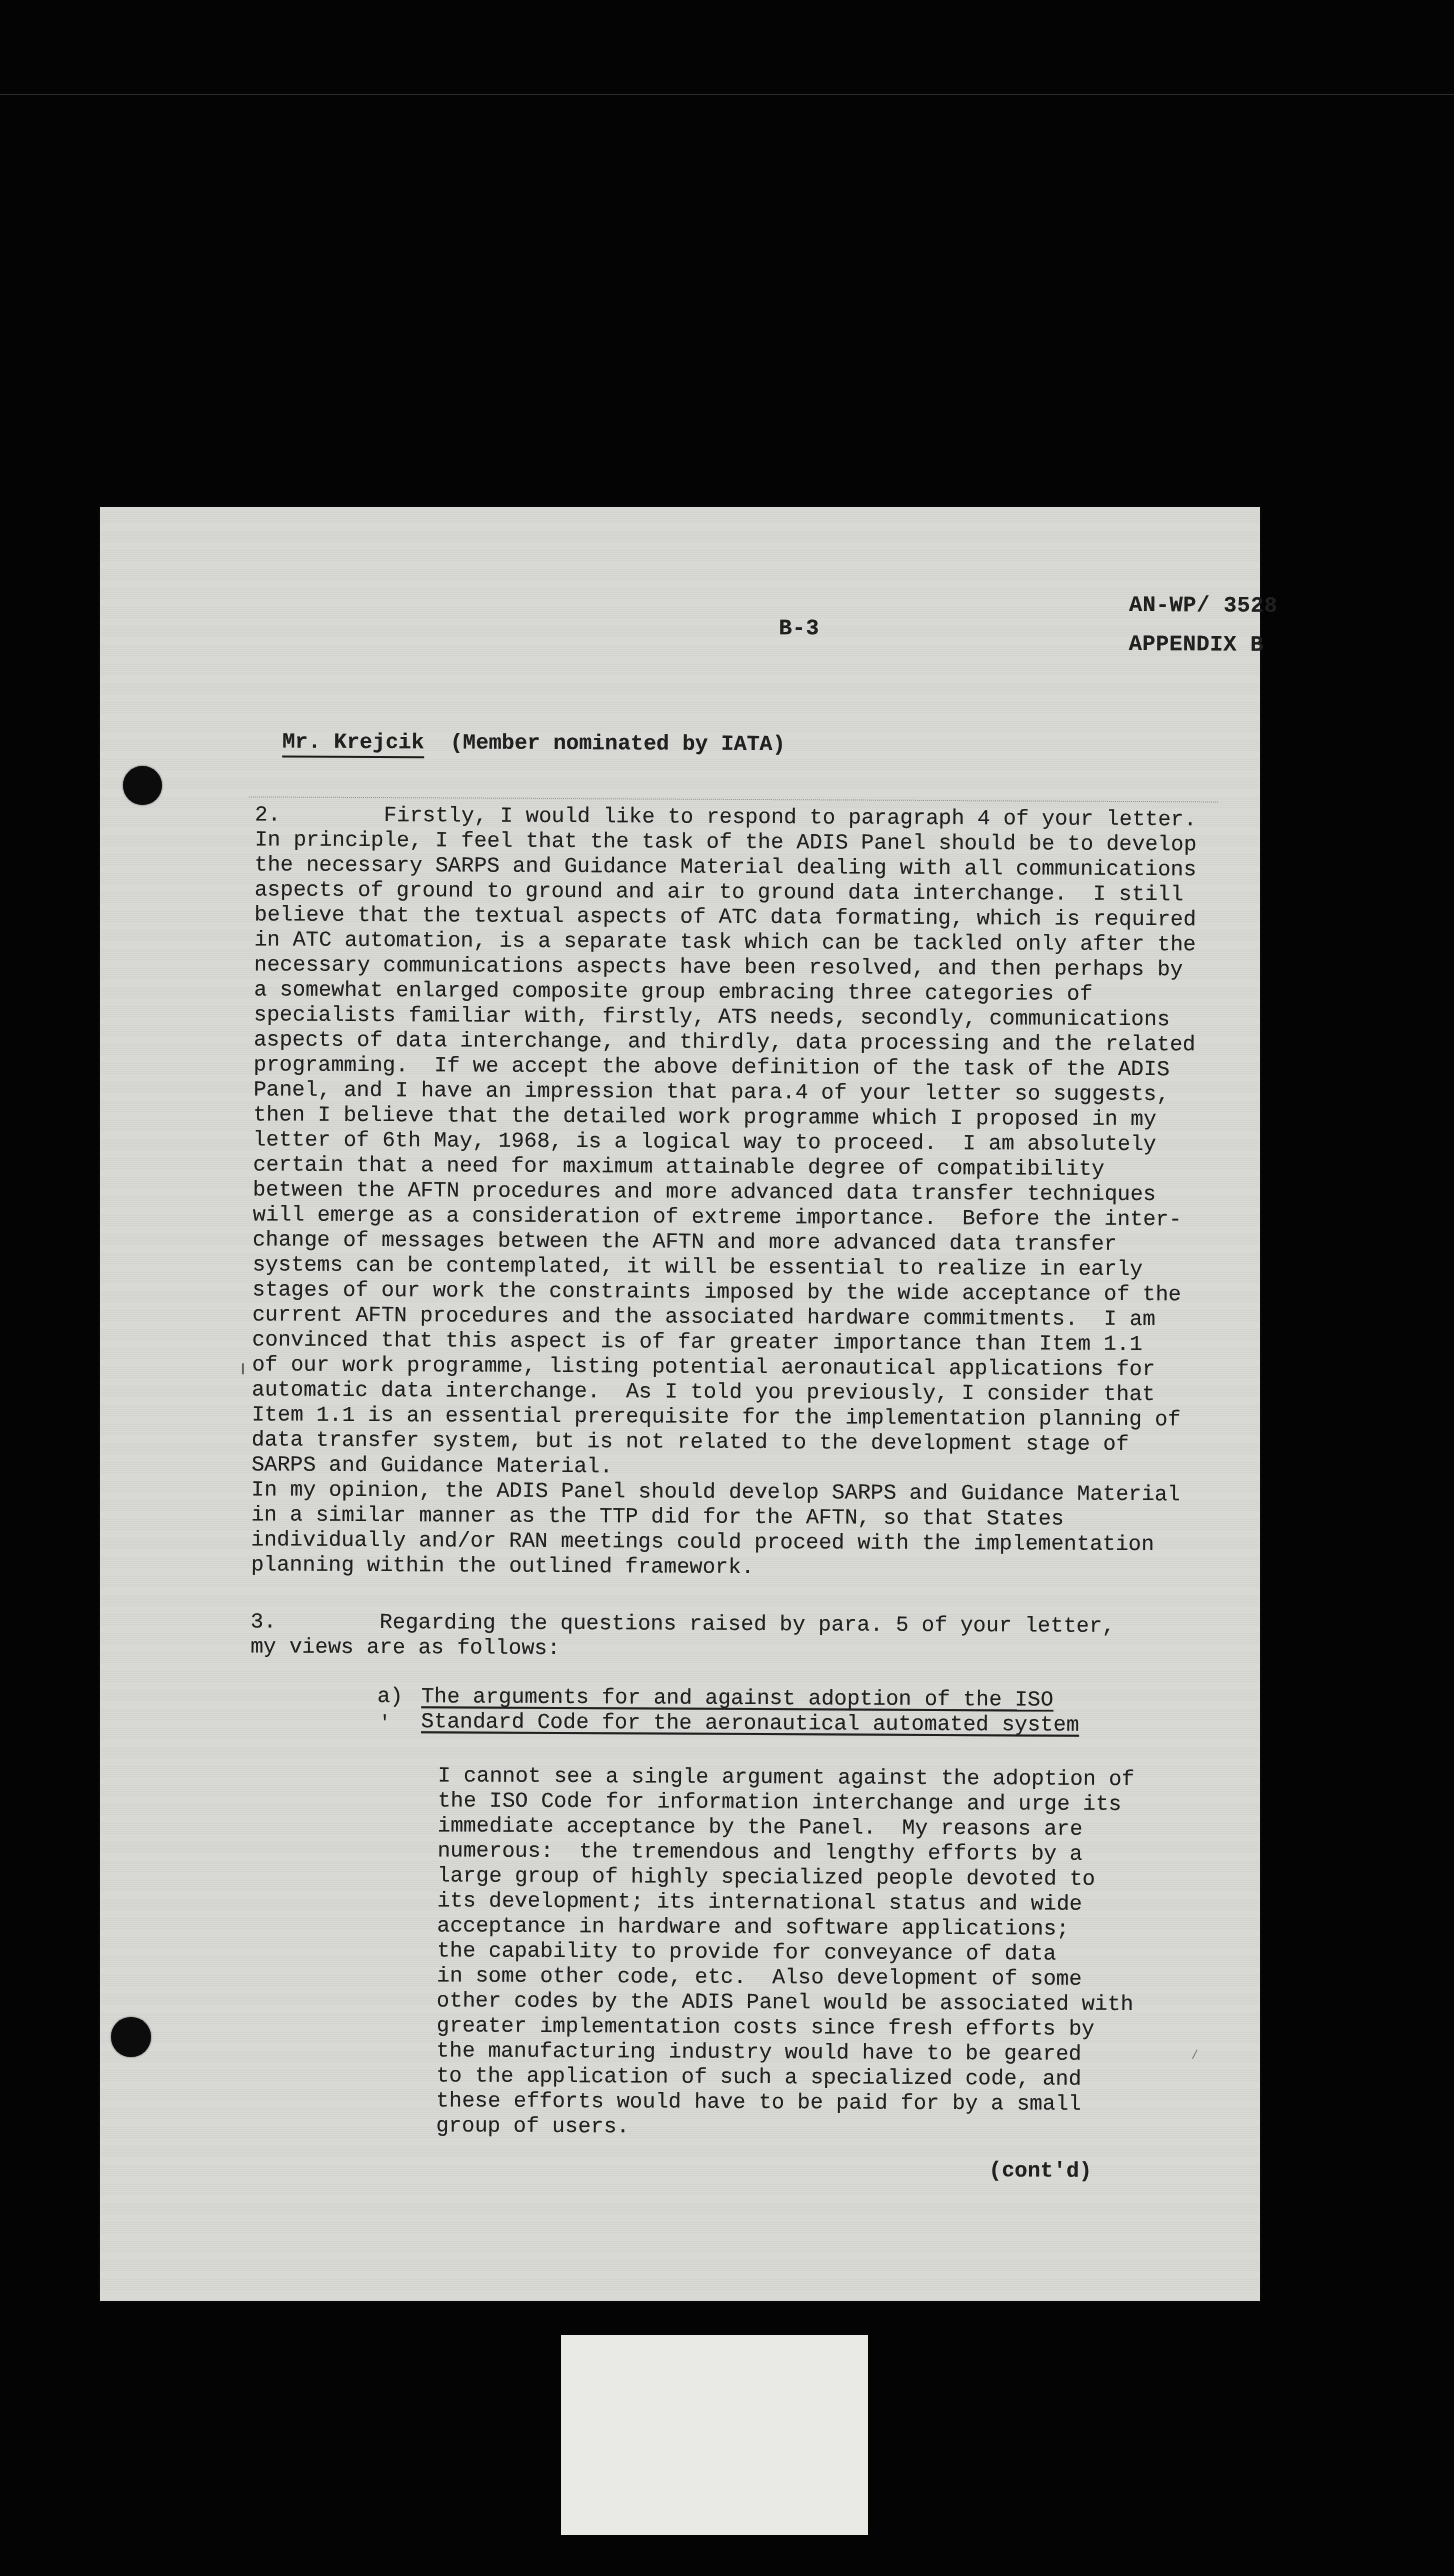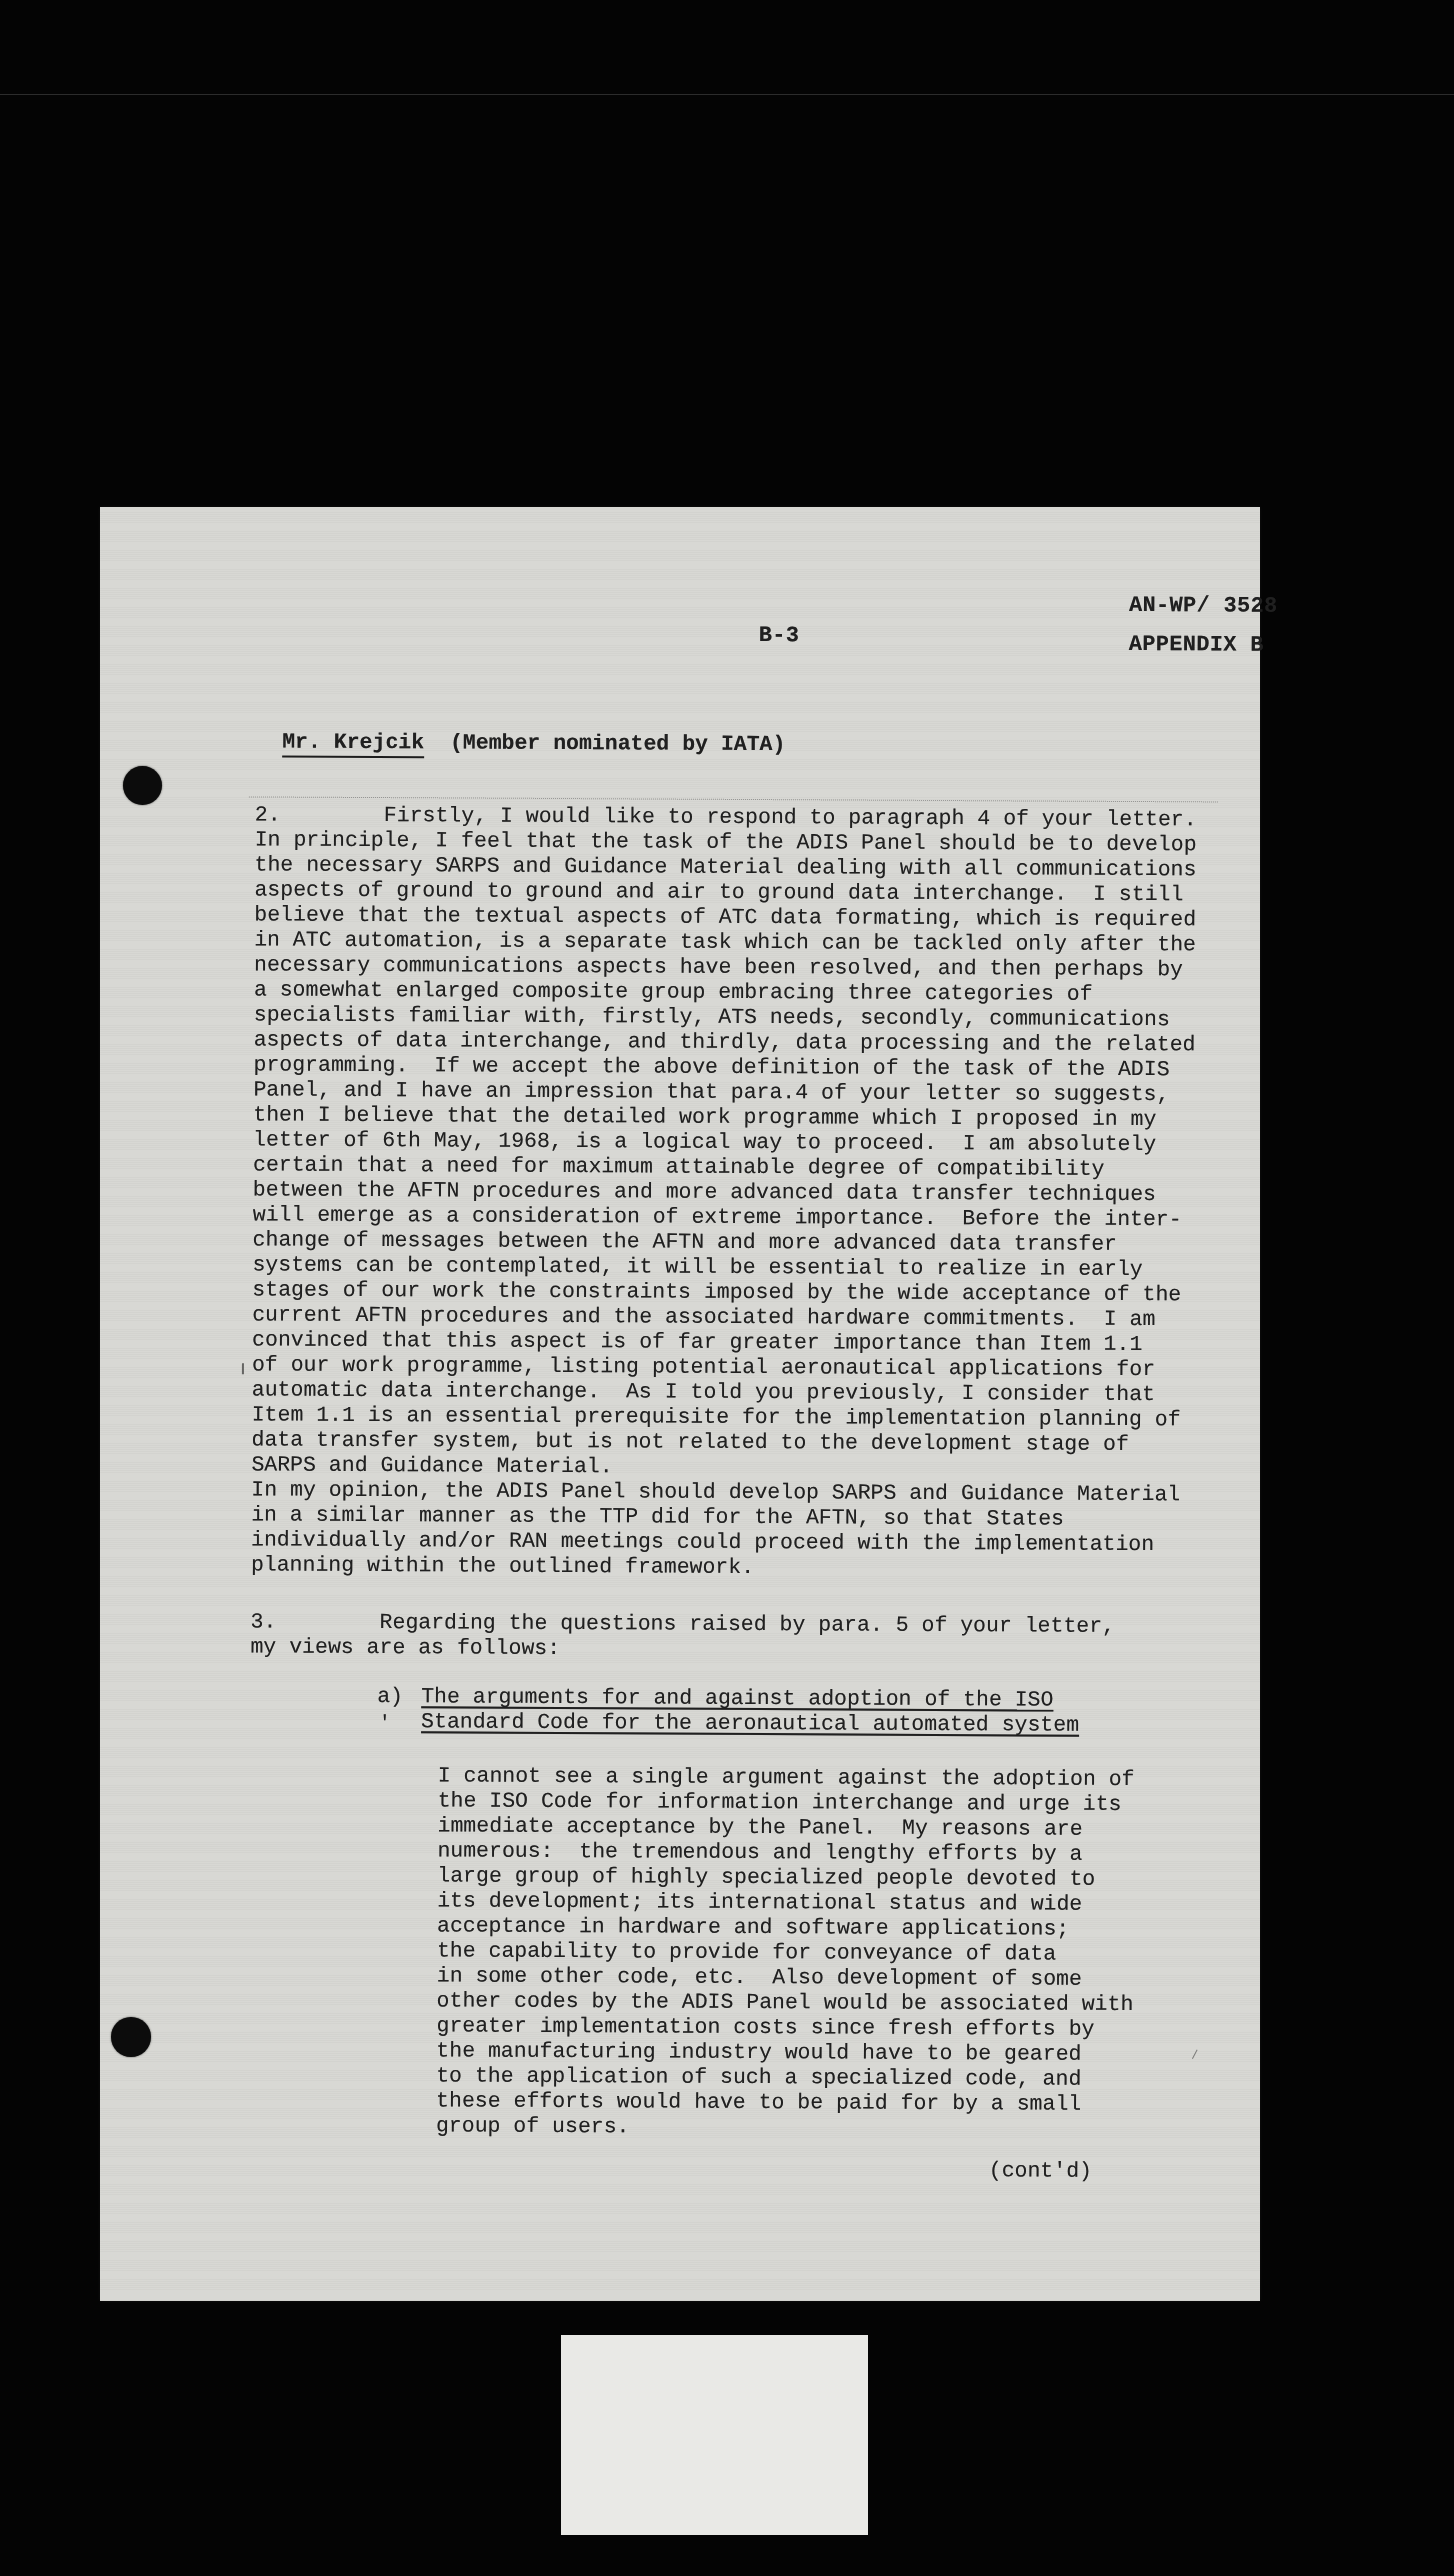--- a/index.html
+++ b/index.html
@@ -32,39 +32,39 @@
     color:#202020;
   }
   .typed div,.typed span{white-space:pre;}
   .t{
     position:absolute;
     font-size:21.5px;line-height:25px;
     text-shadow:0 0 0.6px rgba(25,25,25,.38);
   }
   .hdr{font-weight:bold;font-size:22px;letter-spacing:0.3px;}
   .ref{left:1029px;top:81px;}
-  .pageno{left:659px;top:106px;margin-top:7px;}
+  .pageno{left:679px;top:106px;}
   .appendix{left:1029px;top:120px;}
   .heading{left:183px;top:222px;font-weight:bold;}
   .heading .u{border-bottom:2.5px solid #1d1d1d;padding-bottom:1.9px;margin-top:28px;}
   .crease{
     position:absolute;left:150px;top:289px;width:969px;height:0;
     border-top:1.3px dotted rgba(45,45,45,.38);
   }
   .para2{left:156px;top:295px;}
   .para3{left:156px;top:1102px;}
   .item-marker{left:283px;top:1176px;}
   .item-title{left:327px;top:1176px;}
   .item-title .tline{
     text-decoration:underline;
     text-decoration-thickness:1.9px;
     text-underline-offset:4.4px;
   }
   .item-body{left:344px;top:1255px;}
-  .contd{left:897px;top:1647px;font-weight:normal;}
+  .contd{left:897px;top:1647px;font-weight:bold;}
   .artifact-dash{
     position:absolute;left:146px;top:856px;width:1.9px;height:10.7px;
     background:rgba(40,40,40,.65);
   }
   .artifact-quote{left:285px;top:1203px;font-size:19px;}
   .artifact-tick{
     position:absolute;left:1102px;top:1537px;width:1.3px;height:9.5px;
     background:rgba(50,50,50,.55);transform:rotate(28deg);
   }
   .white-card{

